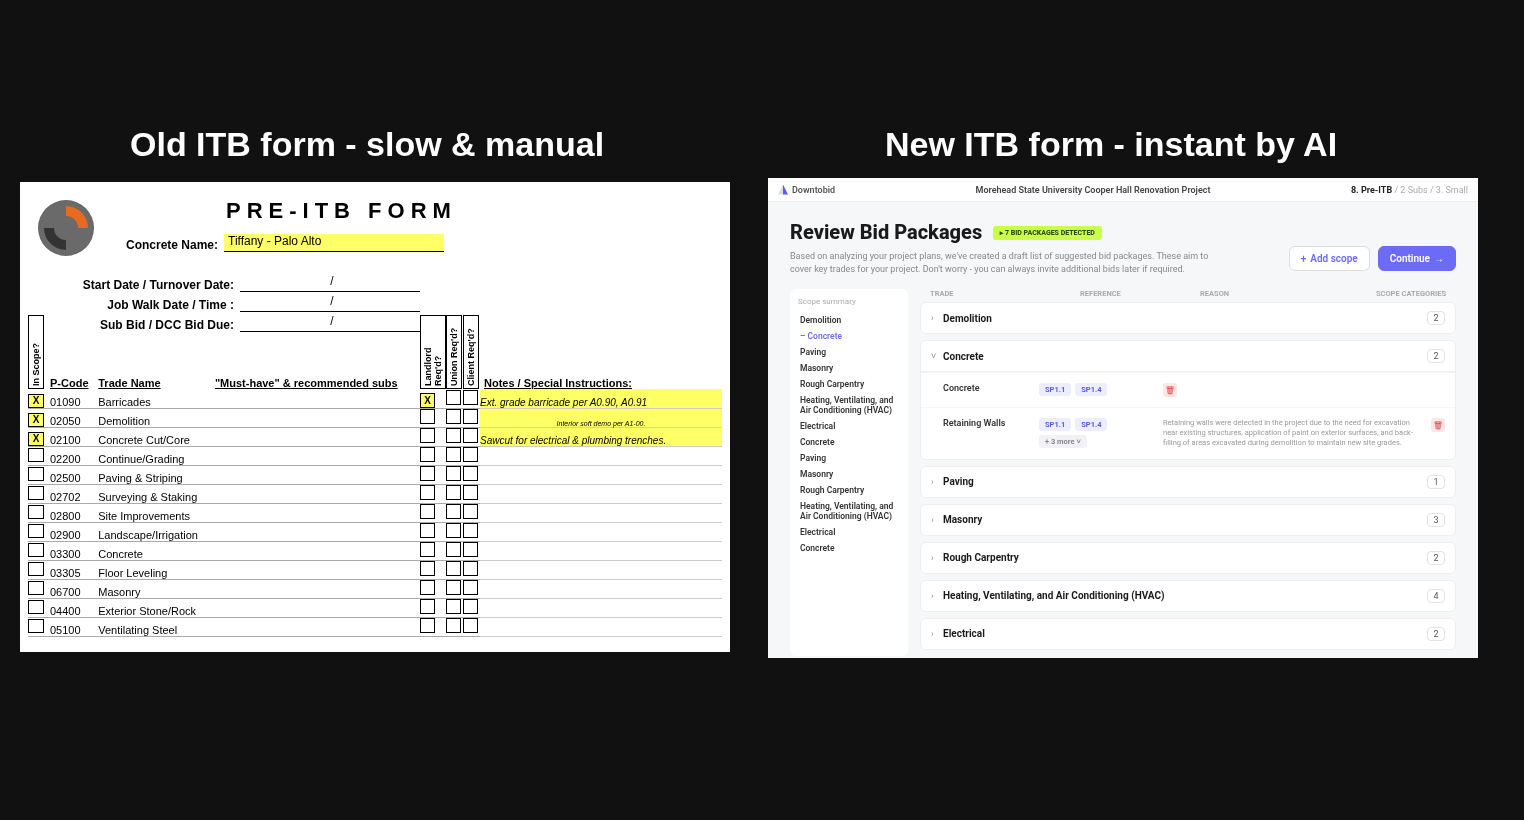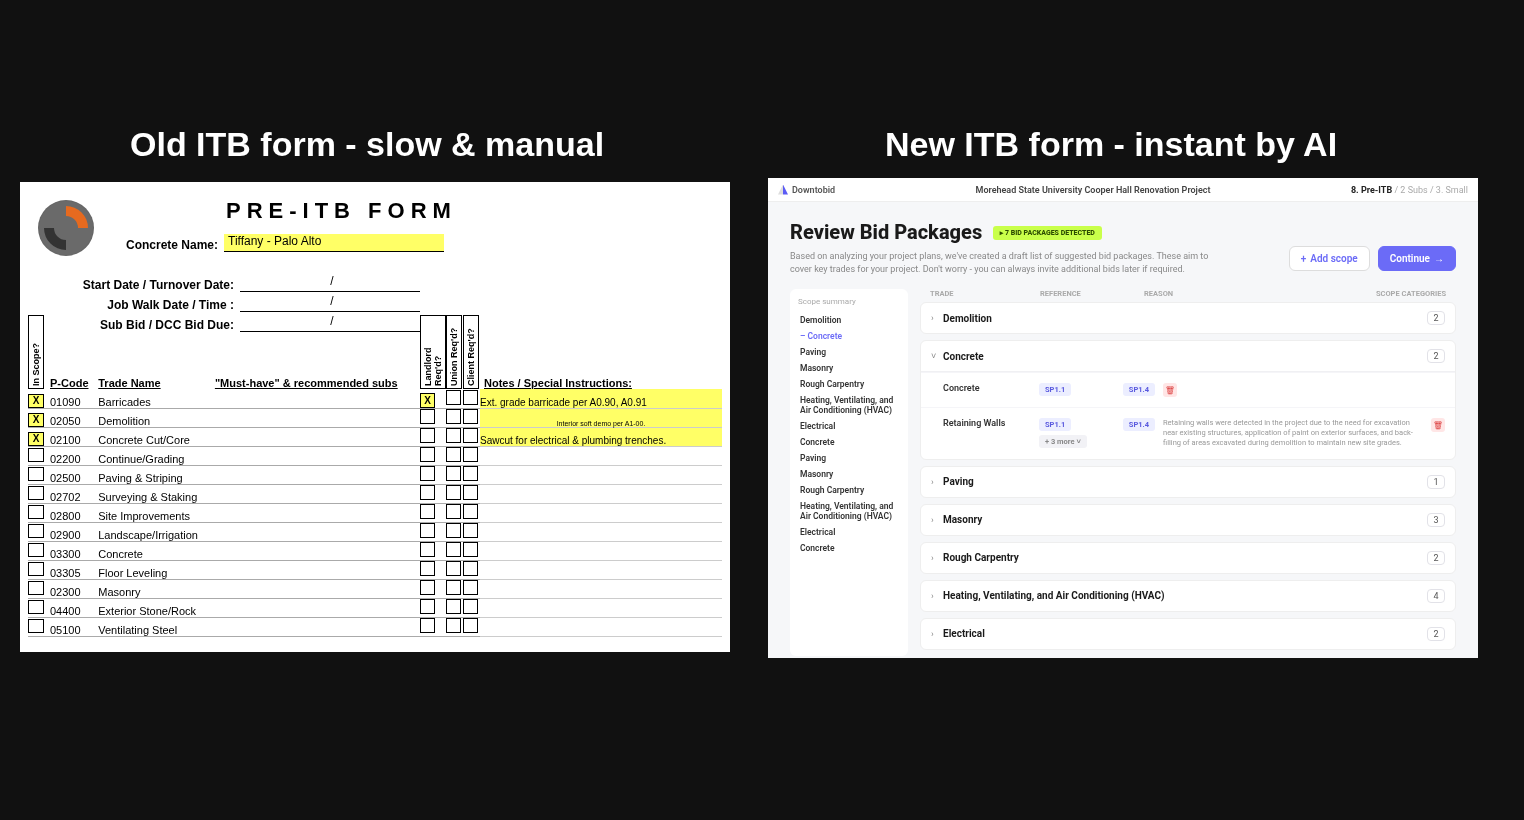--- a/index.html
+++ b/index.html
@@ -80,21 +80,21 @@
   .chk {
     width:16px; height:14px; border:1px solid #000; display:inline-block;
     text-align:center; line-height:12px; font-size:10px; font-weight:700;
   }
   .chk.hl { background:#ffff66; }
   .req-box { width:15px; height:15px; border:1px solid #000; display:inline-block; }
   .req-box.hl { background:#ffff66; text-align:center; line-height:13px; font-size:10px; font-weight:700; }
 
   .pc { font-size:11px; padding-left:4px; }
   .tn { font-size:11px; }
-  .notes-cell { font-size:10px; padding-left:4px; }
+  .notes-cell { font-size:10px; padding-left:4px;font-style:italic; }
   .notes-hl { background:#ffff66; }
 
   
   .new-panel {
     position: absolute;
     top: 178px; left: 768px;
     width: 710px; height: 480px;
     background: #f6f7f9;
     color: #1a1a1a;
     font-family: -apple-system, "Segoe UI", Roboto, sans-serif;
@@ -141,21 +141,21 @@
   .sb-title { color:#aaa; font-size:8px; margin-bottom:6px; }
   .sb-item { padding:3px 2px; color:#333; font-weight:600; cursor:pointer; }
   .sb-item.active { color:#6b6bf7; }
   .sb-item.active::before { content:"– "; color:#6b6bf7; }
 
   .main { flex:1; }
   .thead {
     display:flex; color:#aaa; font-size:7.5px; font-weight:700;
     text-transform:uppercase; padding: 0 10px 4px 10px;
   }
-  .thead .c1{ width:110px; } .thead .c2{ width:104px; } .thead .c3{ flex:1; }
+  .thead .c1{ width:110px; } .thead .c2{ width:120px;margin-left:40px; } .thead .c3{ flex:1; }
   .thead .c4{ width:92px; text-align:right; }
 
   .group {
     background:#fff; border-radius:6px; border:1px solid #eee;
     margin-bottom:6px;
   }
   .grow {
     display:flex; align-items:center; padding:8px 10px; cursor:pointer;
   }
   .grow .chev { width:12px; color:#888; font-size:9px; }
@@ -163,21 +163,21 @@
   .grow .gcount {
     width:18px; height:14px; border:1px solid #e2e2e8; border-radius:4px;
     font-size:9px; text-align:center; line-height:13px; color:#555;
   }
   .items { border-top:1px solid #f0f0f3; }
   .item {
     display:flex; padding:10px 10px; gap:8px; border-top:1px solid #f5f5f8;
     align-items:flex-start;
   }
   .item .iname { width:100px; font-size:9px; font-weight:600; color:#333; padding-left:12px;}
-  .item .refs { width:116px; display:flex; gap:4px; flex-wrap:wrap;justify-content:space-between; }
+  .item .refs { width:116px; display:flex; gap:4px; flex-wrap:wrap; }
   .ref-pill {
     background:#eceeff; color:#5a5adf; font-size:7.5px; font-weight:700;
     padding:2px 6px; border-radius:3px;
   }
   .ref-more { background:#f2f2f6; color:#888; }
   .item .reason { flex:1; color:#999; font-size:7.5px; line-height:1.35; }
   .item .del {
     width:14px; height:14px; background:#ffe6e6; border-radius:3px;
     display:flex;align-items:center;justify-content:center; color:#d44; font-size:8px;
     cursor:pointer;
@@ -362,21 +362,21 @@
     <td class="pc">03305</td>
     <td class="tn">Floor Leveling</td>
     <td class="tn"></td>
     <td><span class="req-box "></span></td>
     <td><span class="req-box"></span></td>
     <td><span class="req-box"></span></td>
     <td class="notes-cell "></td>
           </tr>
           <tr class="row">
     <td><span class="chk "></span></td>
-    <td class="pc">02300</td>
+    <td class="pc">06700</td>
     <td class="tn">Masonry</td>
     <td class="tn"></td>
     <td><span class="req-box "></span></td>
     <td><span class="req-box"></span></td>
     <td><span class="req-box"></span></td>
     <td class="notes-cell "></td>
           </tr>
           <tr class="row">
     <td><span class="chk "></span></td>
     <td class="pc">04400</td>

